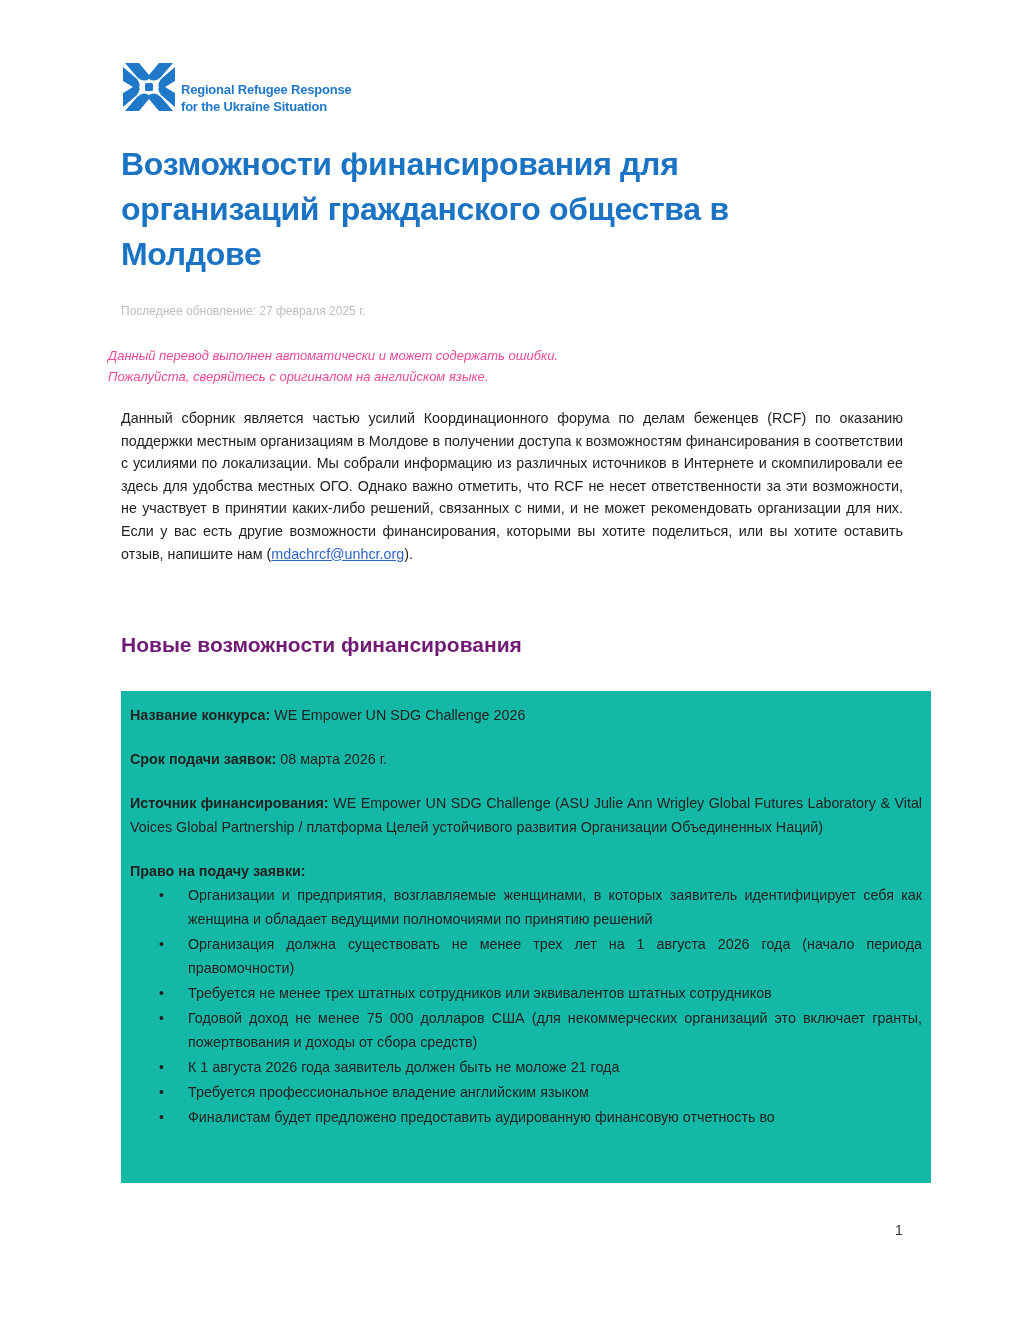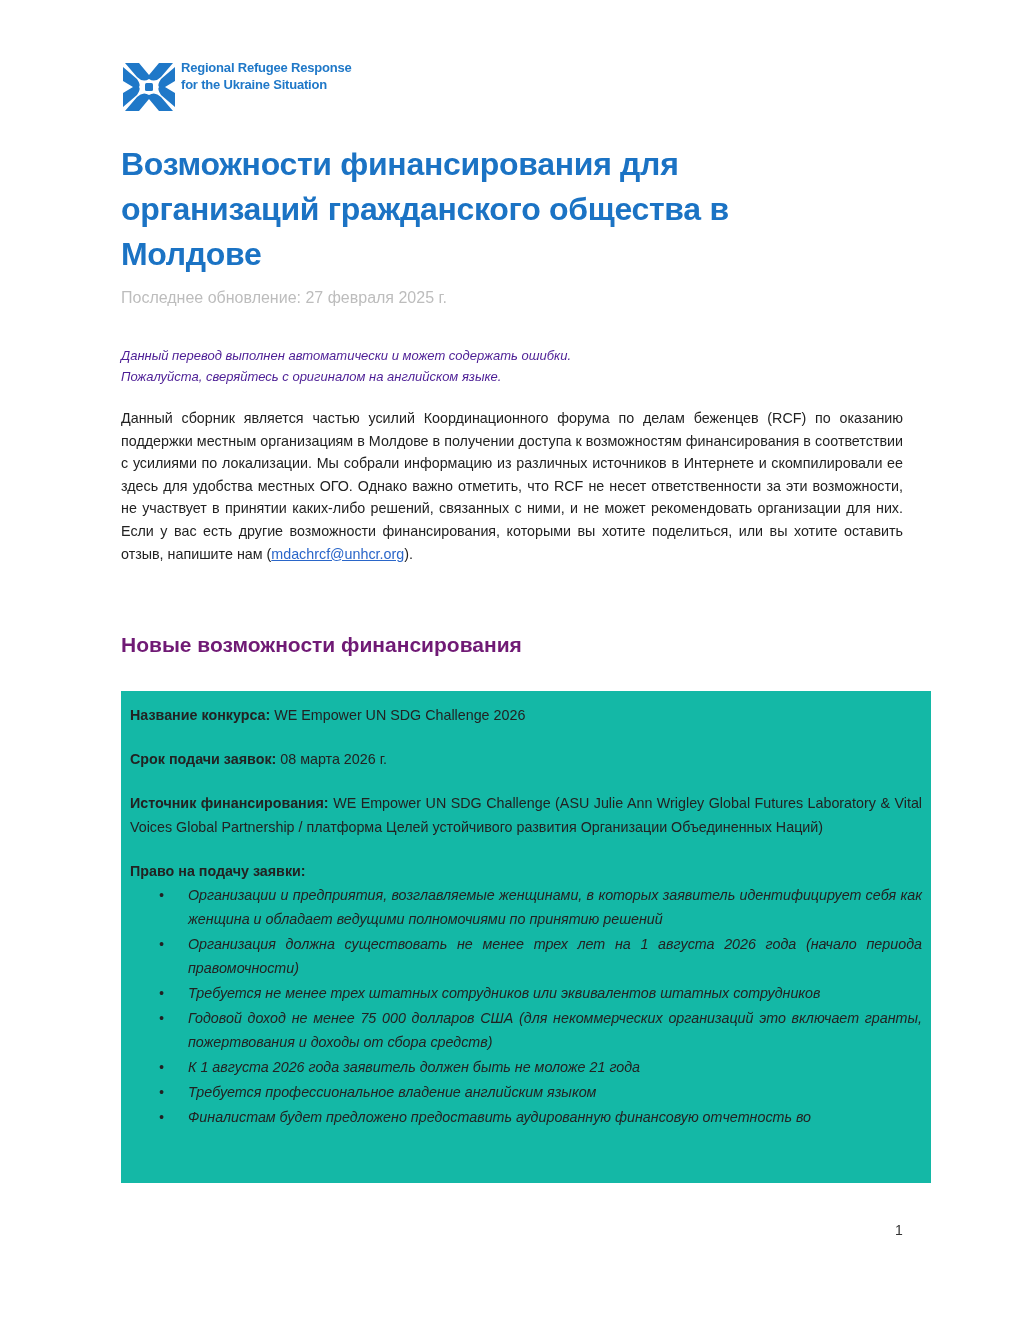--- a/index.html
+++ b/index.html
@@ -1,43 +1,43 @@
 <!DOCTYPE html>
 <html><head>
 <meta charset="utf-8">
 <style>
   html, body { margin: 0; padding: 0; background: #ffffff; }
   body { width: 1024px; height: 1325px; position: relative; overflow: hidden;
          font-family: "Liberation Sans", "DejaVu Sans", sans-serif; color: #1a1a1a; }
   .page { position: absolute; left: 0; top: 0; width: 1024px; height: 1325px; }
 
-  .logo { position: absolute; left: 121px; top: 59px; display: flex; align-items: flex-start; }
+  .logo { position: absolute; left: 121px; top: 59px; display: flex; align-items: flex-end; }
   .logo svg { width: 56px; height: 56px; display: block; }
   .logo-text { margin-left: 4px; color: #1f78c8; font-size: 13px; line-height: 17px; font-weight: bold; letter-spacing: -0.2px; }
 
   .title { position: absolute; left: 121px; top: 142px; width: 720px;
            color: #1b73c4; font-size: 32px; line-height: 45px; font-weight: bold; margin: 0; letter-spacing: -0.3px; }
 
-  .updated { position: absolute; left: 121px; top: 289px; color: #bdbdbd; font-size: 16px; }
+  .updated { position: absolute; left: 121px; top: 304px; color: #bdbdbd; font-size: 12px; }
 
-  .disclaimer { position: absolute; left: 121px; top: 345px; color: #4c1d95; font-style: italic; font-size: 13px; line-height: 21px; }
+  .disclaimer { position: absolute; left: 108px; top: 345px; color: #ec4899; font-style: italic; font-size: 13px; line-height: 21px; }
 
   .intro { position: absolute; left: 121px; top: 407px; width: 782px; font-size: 14.3px; line-height: 22.6px;
            text-align: justify; color: #222; }
   .intro a { color: #2a66c9; text-decoration: underline; }
 
   .section-heading { position: absolute; left: 121px; top: 633px; color: #701a75; font-size: 21px; font-weight: bold; margin: 0; }
 
   .card { position: absolute; left: 121px; top: 691px; width: 810px; height: 492px; background: #14b8a6; overflow: hidden; }
   .card-inner { padding: 12px 9px 0 9px; font-size: 14.3px; line-height: 24px; color: #222; }
   .field { margin: 0 0 20px 0; text-align: justify; }
   .field b { font-weight: bold; }
   .field-list-label { margin: 0; font-weight: bold; }
   ul.elig { margin: 0; padding: 0 0 0 58px; list-style: none; }
-  ul.elig li { position: relative; text-align: justify; margin-bottom: 1px; font-style: italic; }
+  ul.elig li { position: relative; text-align: justify; margin-bottom: 1px; }
   ul.elig li::before { content: "•"; position: absolute; left: -29px; top: 0; font-size: 14px; }
 
   .page-number { position: absolute; left: 895px; top: 1222px; font-size: 14px; color: #333; }
 </style>
 </head>
 <body>
 
 <div class="page">
 
   <div class="logo">

